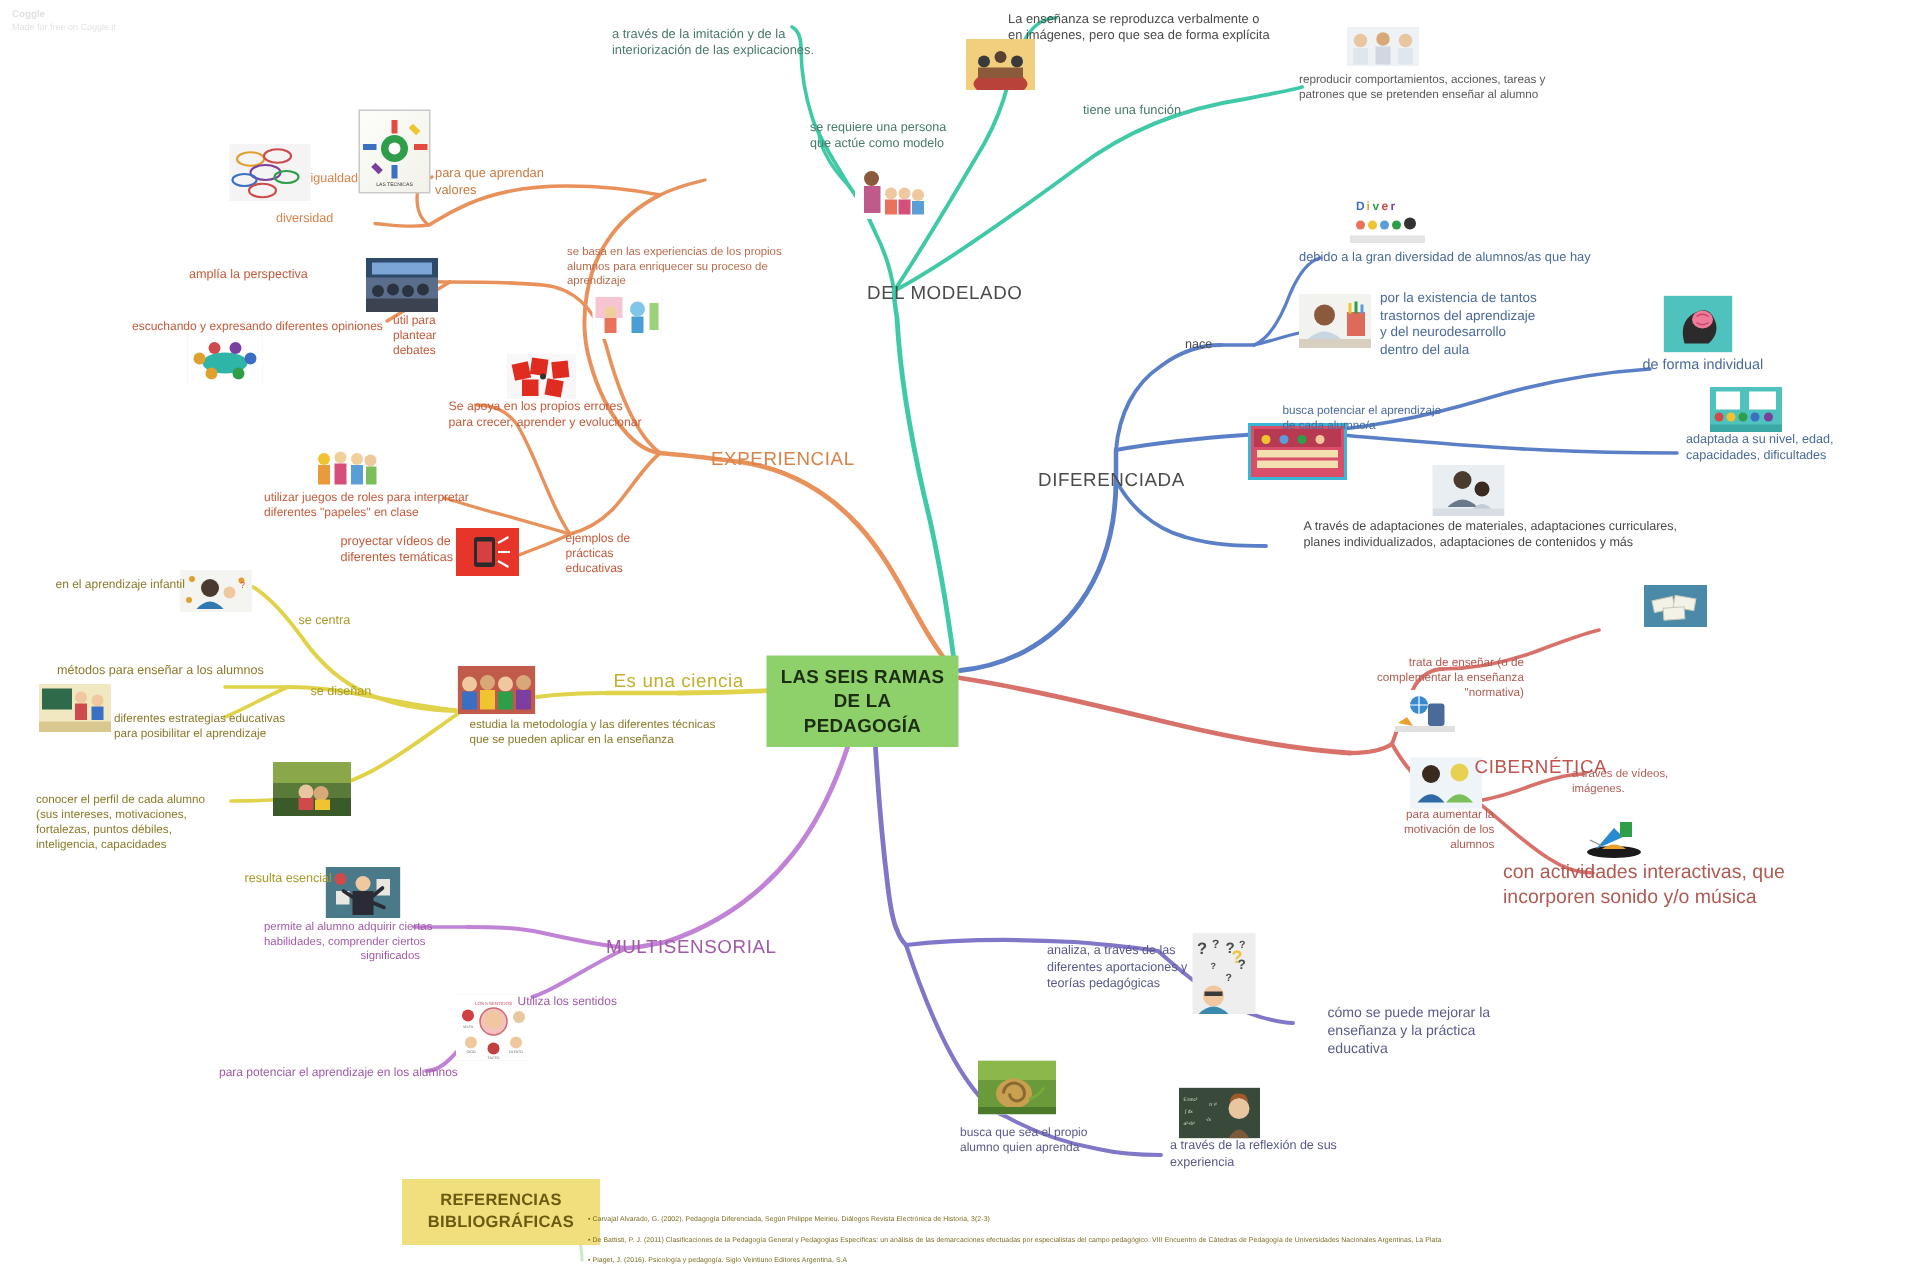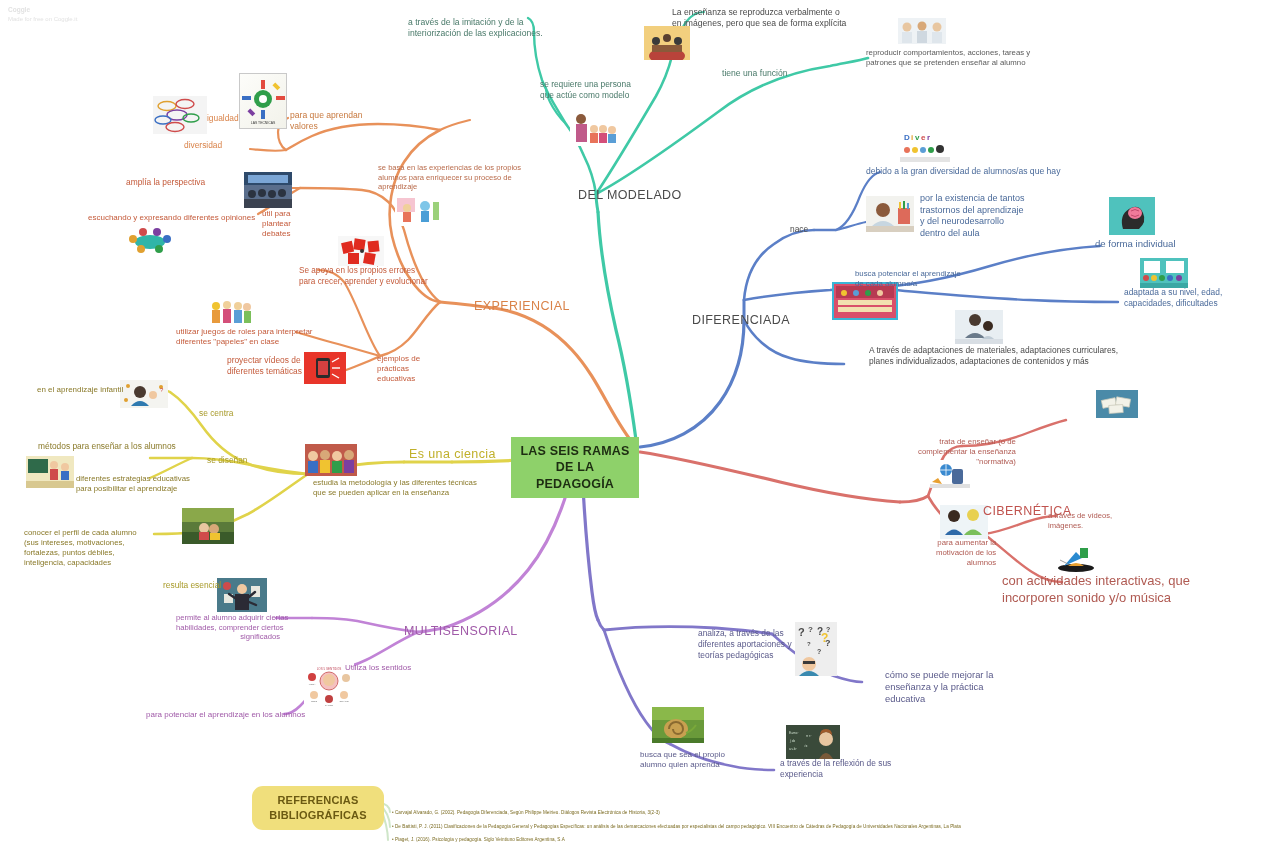--- a/index.html
+++ b/index.html
@@ -693,19 +693,19 @@
 diferentes aportaciones y
 teorías pedagógicas</div>
   <div class="lbl" style="left:869px;top:669px;font-size:9.4px;color:#5a5a8a;margin-left:16px;">cómo se puede mejorar la
 enseñanza y la práctica
 educativa</div>
   <div class="lbl" style="left:640px;top:750px;font-size:8px;color:#5a5a8a;">busca que sea el propio
 alumno quien aprenda</div>
   <div class="lbl" style="left:780px;top:758px;font-size:8.4px;color:#5a5a8a;">a través de la reflexión de sus
 experiencia</div>
 
-  <div class="refbox" style="left:252px;top:786px;width:112px;border-radius:11px;">REFERENCIAS
+  <div class="refbox" style="left:268px;top:786px;width:112px;">REFERENCIAS
 BIBLIOGRÁFICAS</div>
   <div class="ref-line" style="left:392px;top:810px;">• Carvajal Alvarado, G. (2002). Pedagogía Diferenciada, Según Philippe Meirieu. Diálogos Revista Electrónica de Historia, 3(2-3)</div>
   <div class="ref-line" style="left:392px;top:824px;">• De Battisti, P. J. (2011) Clasificaciones de la Pedagogía General y Pedagogías Específicas: un análisis de las demarcaciones efectuadas por especialistas del campo pedagógico. VIII Encuentro de Cátedras de Pedagogía de Universidades Nacionales Argentinas, La Plata</div>
   <div class="ref-line" style="left:392px;top:837px;">• Piaget, J. (2016). Psicología y pedagogía. Siglo Veintiuno Editores Argentina, S.A</div>
 
 </div>
 
 </body></html>

